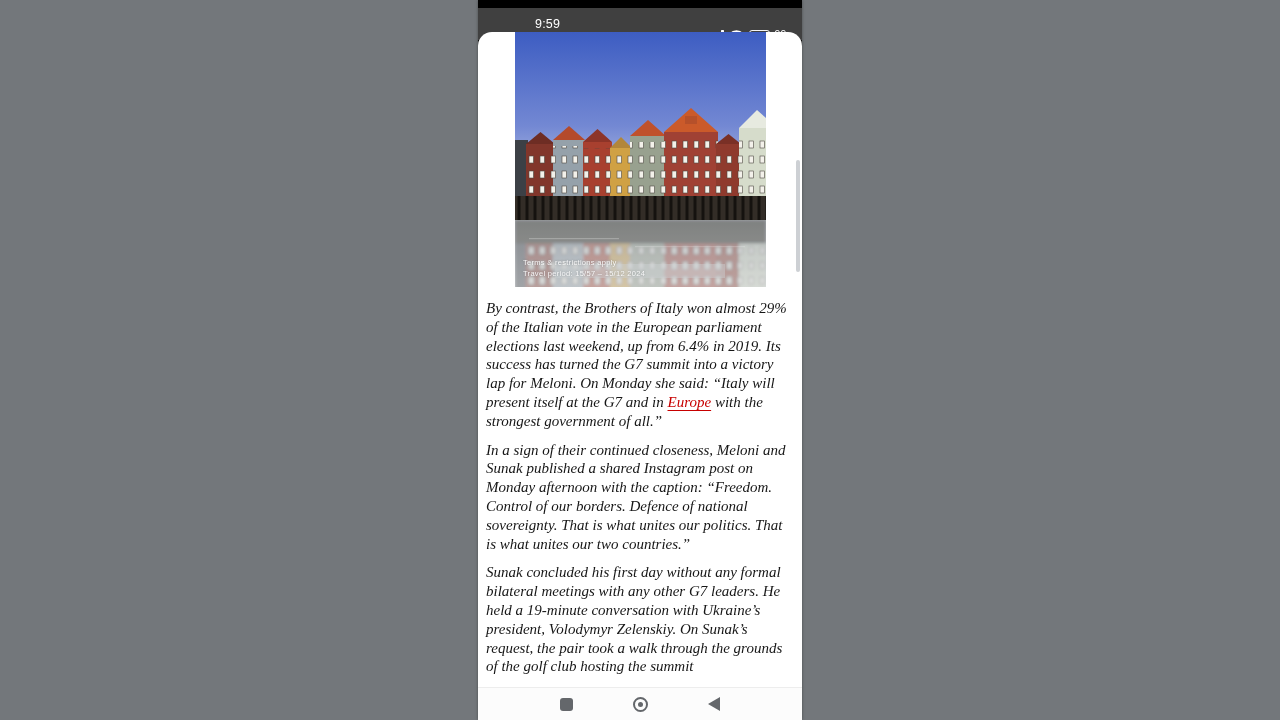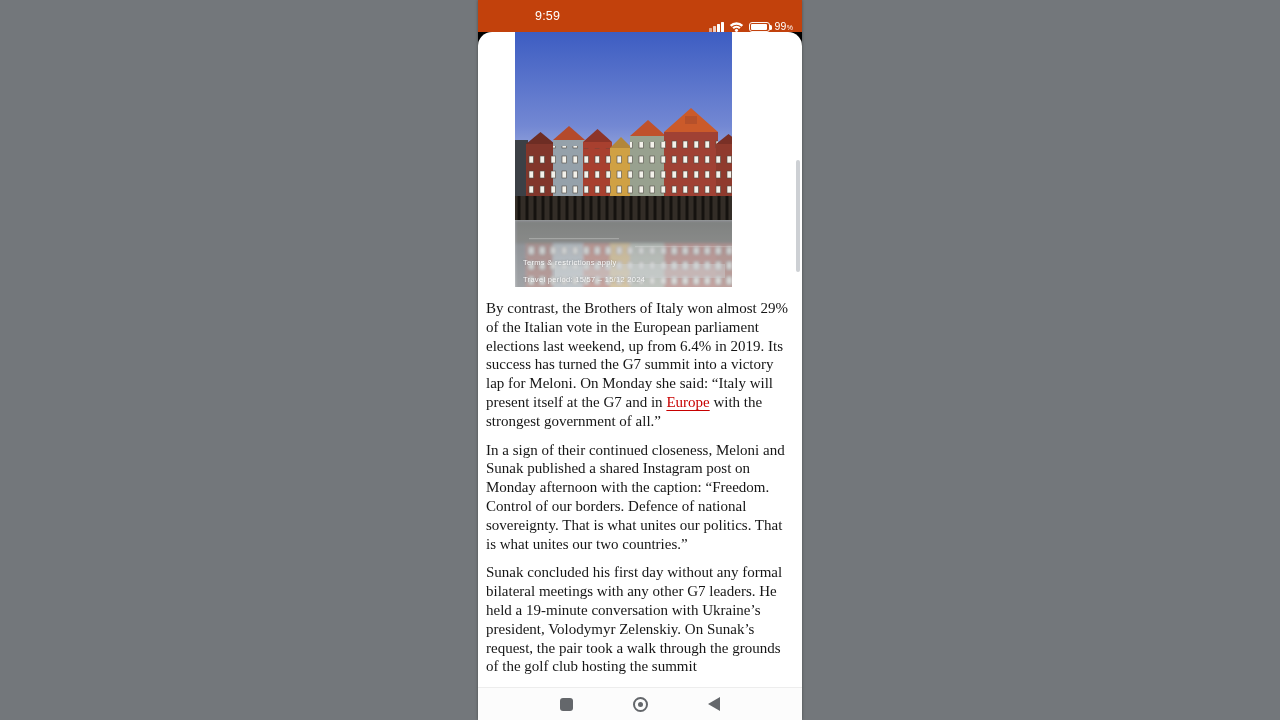--- a/index.html
+++ b/index.html
@@ -7,47 +7,47 @@
   .stage { position:relative; width:1280px; height:720px; font-family:"Liberation Sans",sans-serif; }
 
   .letterbox { position:absolute; top:0; height:720px; background:#73777b; }
   .letterbox.left { left:0; width:478px; }
   .letterbox.right { left:802px; width:478px; }
 
   .phone { position:absolute; left:478px; top:0; width:324px; height:720px; background:#000;
            box-shadow:0 0 3px rgba(0,0,0,.35); }
 
   
-  .status-bar { position:absolute; top:0; left:0; width:324px; height:32px; background:#c2410c; color:#fff; }
+  .status-bar { position:absolute; top:8px; left:0; width:324px; height:32px; background:#404040; color:#fff; }
   .sb-time { position:absolute; left:57px; top:9px; font-size:12.5px; letter-spacing:.2px; }
   .sb-icons { position:absolute; right:9px; top:0; height:32px; display:flex; align-items:flex-end; gap:5px; }
   .sig { display:flex; align-items:flex-end; gap:1.5px; height:11px; }
   .sig i { display:block; width:2.5px; background:#fff; border-radius:.5px; }
   .sig .b1 { height:4px; opacity:.55; } .sig .b2 { height:6px; opacity:.75; }
   .sig .b3 { height:8px; } .sig .b4 { height:10.5px; }
   .wifi { display:block; }
   .batt { position:relative; width:21px; height:10.5px; border:1.2px solid rgba(255,255,255,.95); border-radius:3px; }
   .batt .fill { position:absolute; left:1px; top:1px; bottom:1px; width:16px; background:#fff; border-radius:1px; }
   .batt .nub { position:absolute; right:-3.2px; top:2.4px; width:2px; height:5px; background:#fff; border-radius:0 1.5px 1.5px 0; }
   .pct { font-size:10.5px; display:flex; align-items:baseline; }
   .pct .sign { font-size:7px; margin-left:.5px; }
 
   
   .card { position:absolute; top:32px; left:0; width:324px; height:655px; background:#fff;
           border-radius:14px 14px 0 0; overflow:hidden; }
 
   
-  .ad { position:relative; margin-left:37px; width:217px; height:255px; overflow:hidden; cursor:pointer; }
+  .ad { position:relative; margin-left:37px; width:251px; height:255px; overflow:hidden; cursor:pointer; }
   .ad-line { position:absolute; left:8px; color:rgba(255,255,255,.92); font-size:7.5px; letter-spacing:.3px; line-height:10px; text-shadow:0 0 2px rgba(90,95,100,.5); }
-  .ad-line.l1 { top:226px; } .ad-line.l2 { top:243px;text-align:center; }
+  .ad-line.l1 { top:226px; } .ad-line.l2 { top:237px;text-align:center; }
 
   
   .article { padding:12px 9px 0 8px; font-family:"Liberation Serif","DejaVu Serif",serif;
              font-size:15px; line-height:18.8px; color:#161616; }
-  .article p { margin:0 0 10px 0; }
+  .article p { margin:0 0 10px 0;font-style:italic; }
   .lnk { color:#c70000; text-decoration:underline; text-underline-offset:2.5px; text-decoration-thickness:1px; cursor:pointer; }
 
   .scroll-thumb { position:absolute; top:128px; right:2px; width:4px; height:112px; background:#cdd0d4; border-radius:2px; }
 
   
   .nav-bar { position:absolute; bottom:0; left:0; width:324px; height:33px; background:#fcfcfc;
              border-top:1px solid rgba(0,0,0,.06); display:flex; align-items:center; justify-content:center; gap:58px; }
   .nav-btn { display:flex; align-items:center; justify-content:center; width:16px; height:16px; cursor:pointer; }
   .sq { width:13px; height:13px; background:#64676b; border-radius:3px; }
   .ring { width:15px; height:15px; border:2px solid #64676b; border-radius:50%; display:flex; align-items:center; justify-content:center; }

